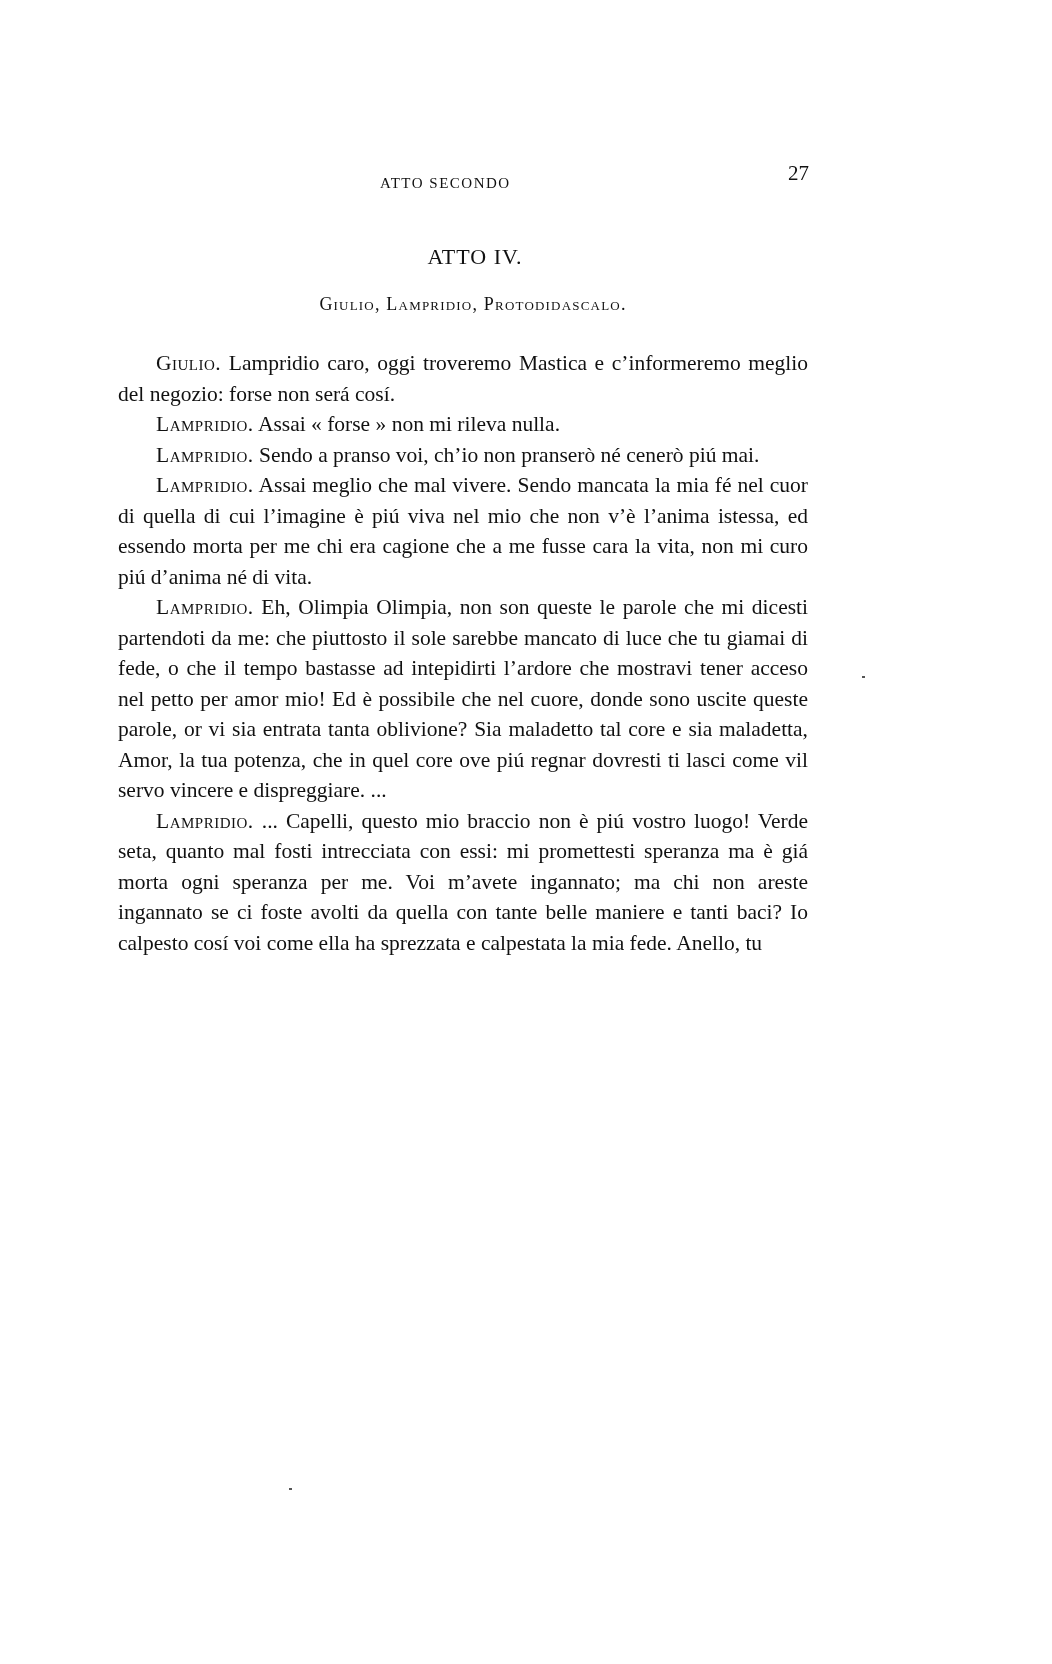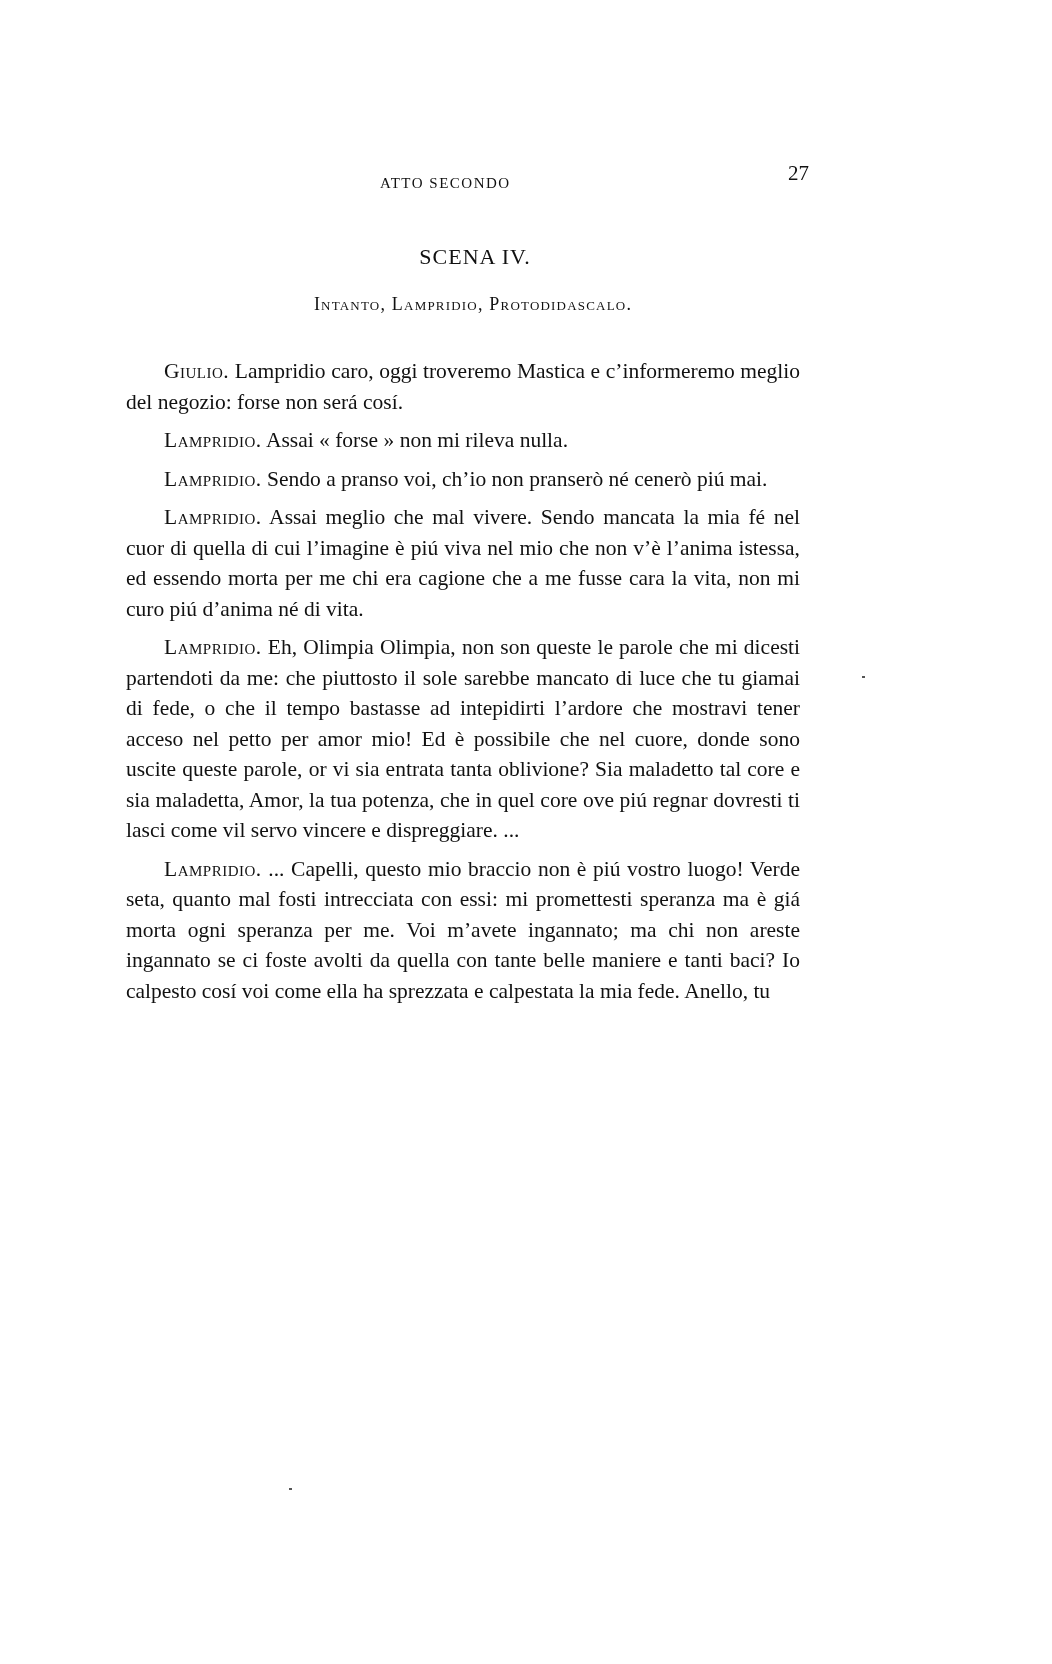--- a/index.html
+++ b/index.html
@@ -3,34 +3,34 @@
 <meta charset="utf-8">
 <style>
   html, body { margin: 0; padding: 0; background: #ffffff; }
   body { width: 1052px; height: 1664px; position: relative; overflow: hidden; color: #111; font-family: "Liberation Serif", "DejaVu Serif", serif; }
   .running-head { position: absolute; top: 147px; left: 0; width: 1052px; height: 24px; }
   .running-title { position: absolute; left: 380px; top: 0; font-size: 15px; letter-spacing: 1.5px; margin-top: 28px; }
   .page-number { position: absolute; left: 788px; top: -2px; font-size: 21px; margin-top: 16px; }
   .scene-title { position: absolute; top: 244px; left: 0; width: 950px; text-align: center; font-size: 22px; letter-spacing: 1px; }
   .scene-characters { position: absolute; top: 294px; left: 0; width: 946px; text-align: center; font-size: 18px; letter-spacing: 1.2px; font-variant: small-caps; }
   .body-text { position: absolute; top: 348px; left: 118px; width: 690px; font-size: 21.5px; line-height: 30.5px; text-align: justify; }
-  .para { margin: 8px; text-indent: 38px; text-align: justify; }
+  .para { margin: 0; text-indent: 38px; text-align: justify; }
   .speaker { font-variant: small-caps; letter-spacing: 0.5px; }
   .stray-mark { position: absolute; width: 3px; height: 2px; background: #555; }
 </style>
 </head>
 <body>
 
 <div class="running-head">
   <span class="running-title">ATTO SECONDO</span>
   <span class="page-number">27</span>
 </div>
 
-<div class="scene-title">SCENA IV.</div>
-<div class="scene-characters">Intanto, Lampridio, Protodidascalo.</div>
+<div class="scene-title">ATTO IV.</div>
+<div class="scene-characters">Giulio, Lampridio, Protodidascalo.</div>
 
 <div class="body-text">
   <p class="para"><span class="speaker">Giulio.</span><span> Lampridio caro, oggi troveremo Mastica e c’informeremo meglio del negozio: forse non será cosí.</span></p>
   <p class="para"><span class="speaker">Lampridio.</span><span> Assai « forse » non mi rileva nulla.</span></p>
   <p class="para"><span class="speaker">Lampridio.</span><span> Sendo a pranso voi, ch’io non pranserò né cenerò piú mai.</span></p>
   <p class="para"><span class="speaker">Lampridio.</span><span> Assai meglio che mal vivere. Sendo mancata la mia fé nel cuor di quella di cui l’imagine è piú viva nel mio che non v’è l’anima istessa, ed essendo morta per me chi era cagione che a me fusse cara la vita, non mi curo piú d’anima né di vita.</span></p>
   <p class="para"><span class="speaker">Lampridio.</span><span> Eh, Olimpia Olimpia, non son queste le parole che mi dicesti partendoti da me: che piuttosto il sole sarebbe mancato di luce che tu giamai di fede, o che il tempo bastasse ad intepidirti l’ardore che mostravi tener acceso nel petto per amor mio! Ed è possibile che nel cuore, donde sono uscite queste parole, or vi sia entrata tanta oblivione? Sia maladetto tal core e sia maladetta, Amor, la tua potenza, che in quel core ove piú regnar dovresti ti lasci come vil servo vincere e dispreggiare. ...</span></p>
   <p class="para"><span class="speaker">Lampridio.</span><span> ... Capelli, questo mio braccio non è piú vostro luogo! Verde seta, quanto mal fosti intrecciata con essi: mi promettesti speranza ma è giá morta ogni speranza per me. Voi m’avete ingannato; ma chi non areste ingannato se ci foste avolti da quella con tante belle maniere e tanti baci? Io calpesto cosí voi come ella ha sprezzata e calpestata la mia fede. Anello, tu</span></p>
 </div>
 

